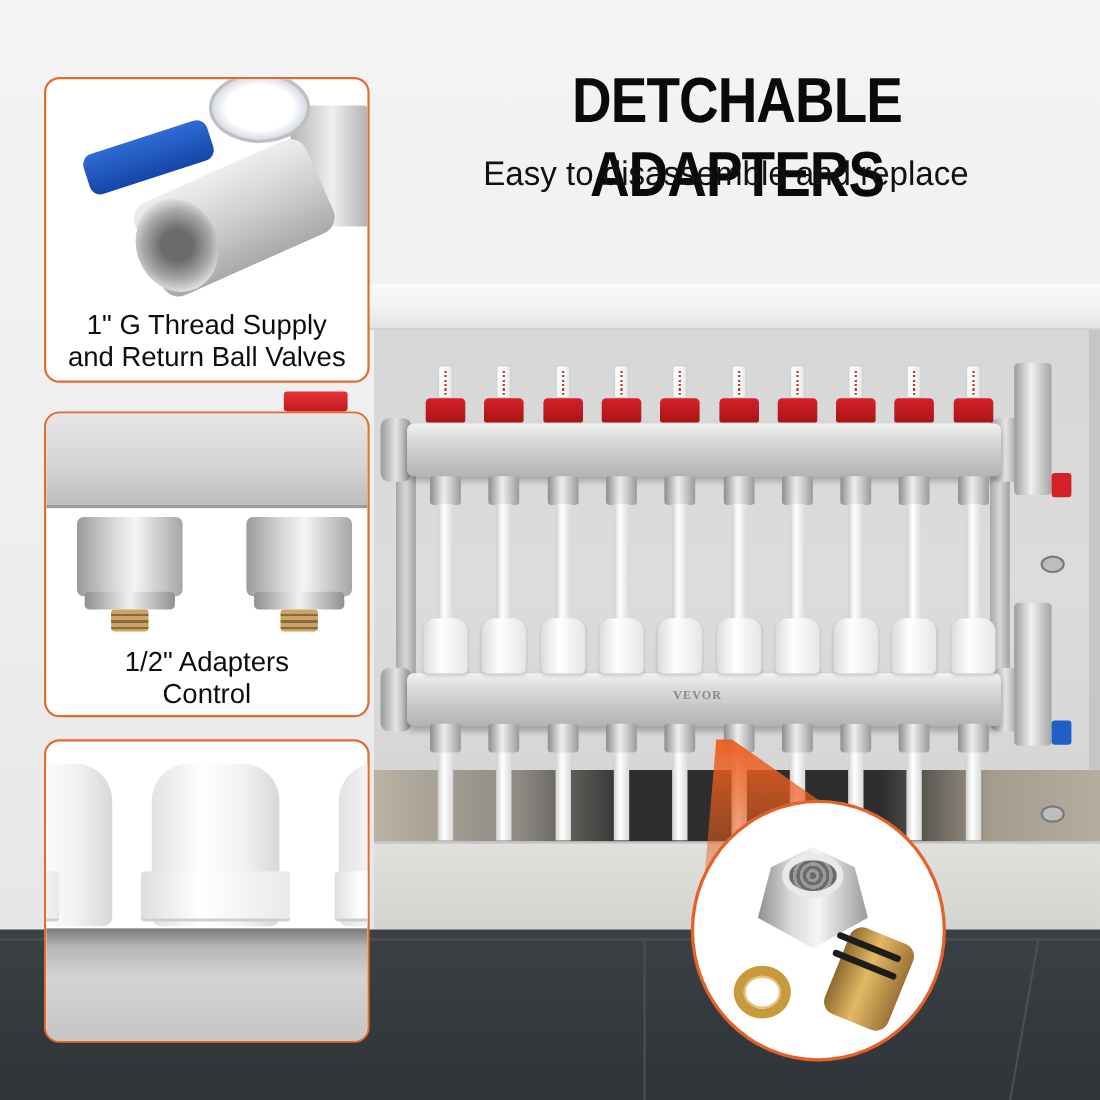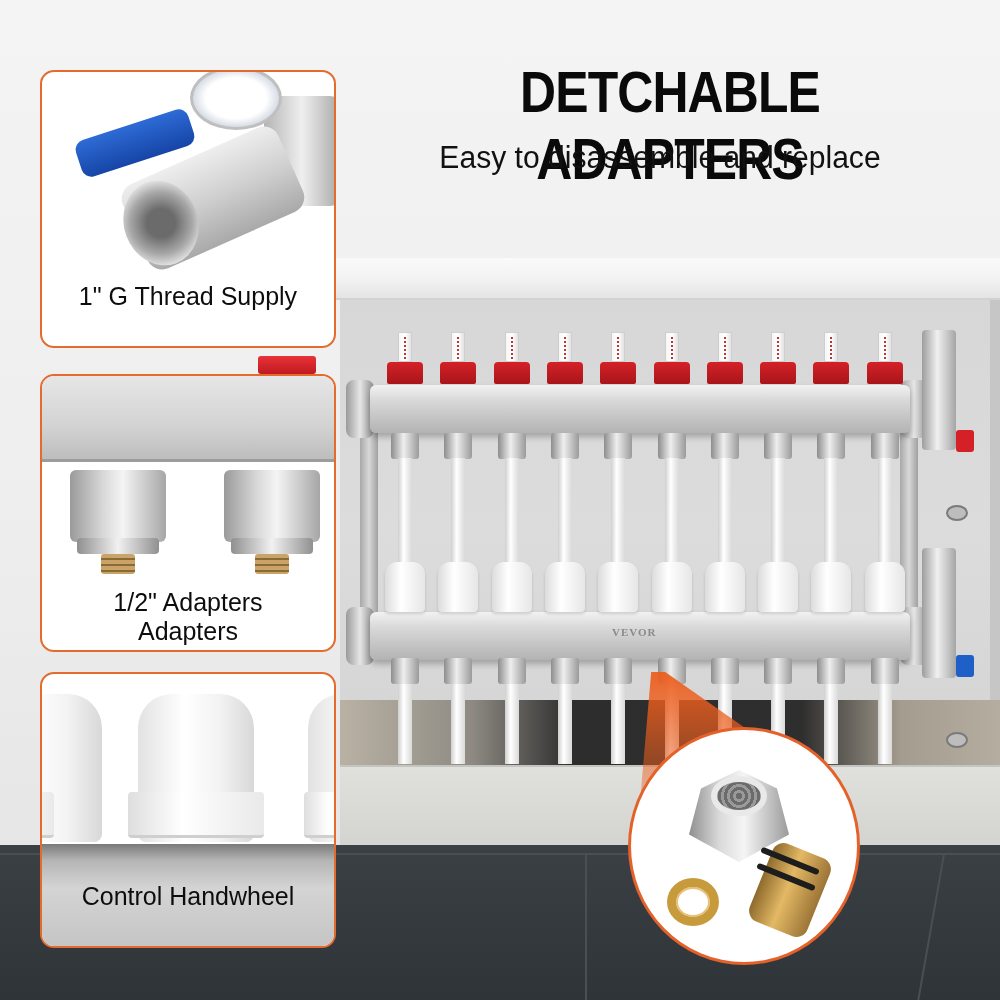--- a/index.html
+++ b/index.html
@@ -270,47 +270,47 @@
 <div class="subline">Easy to disassemble and replace</div>
 
 <div class="card card-1">
   <div class="c1-union"></div>
   <div class="c1-body"></div>
   <div class="c1-mouth"></div>
   <div class="c1-handle"></div>
   <div class="c1-gauge"></div>
   <div class="card-caption" style="top:210px;">
     <div>1" G Thread Supply</div>
+    <div>and Return Ball Valves</div>
   </div>
 </div>
 
 <div class="card card-2">
   <div class="c2-bar"></div>
   <div class="c2-nut" style="left:28px;"></div>
   <div class="c2-ring" style="left:35px;"></div>
   <div class="c2-brass" style="left:59px;"></div>
   <div class="c2-nut" style="left:182px;"></div>
   <div class="c2-ring" style="left:189px;"></div>
   <div class="c2-brass" style="left:213px;"></div>
   <div class="card-caption" style="top:212px;">
     <div>1/2" Adapters</div>
-    <div>Adapters</div>
+    <div>Control</div>
   </div>
 </div>
 
 <div class="card card-3">
   <div class="c3-rail"></div>
   <div class="c3-knob" style="left:-56px;"></div>
   <div class="c3-collar" style="left:-60px;width:72px;"></div>
   <div class="c3-knob" style="left:96px;"></div>
   <div class="c3-collar" style="left:86px;width:136px;"></div>
   <div class="c3-knob" style="left:266px;"></div>
   <div class="c3-collar" style="left:262px;width:60px;"></div>
   <div class="card-caption" style="top:208px;">
-    <div>Control Handwheel</div>
   </div>
 </div>
 
 <div class="beam-shape"></div>
 <div class="circle">
   <div class="hex-nut"></div>
   <div class="hex-hole"></div>
   <div class="brass-ring"></div>
   <div class="brass-insert"></div>
   <div class="oring" style="top:128px;"></div>

